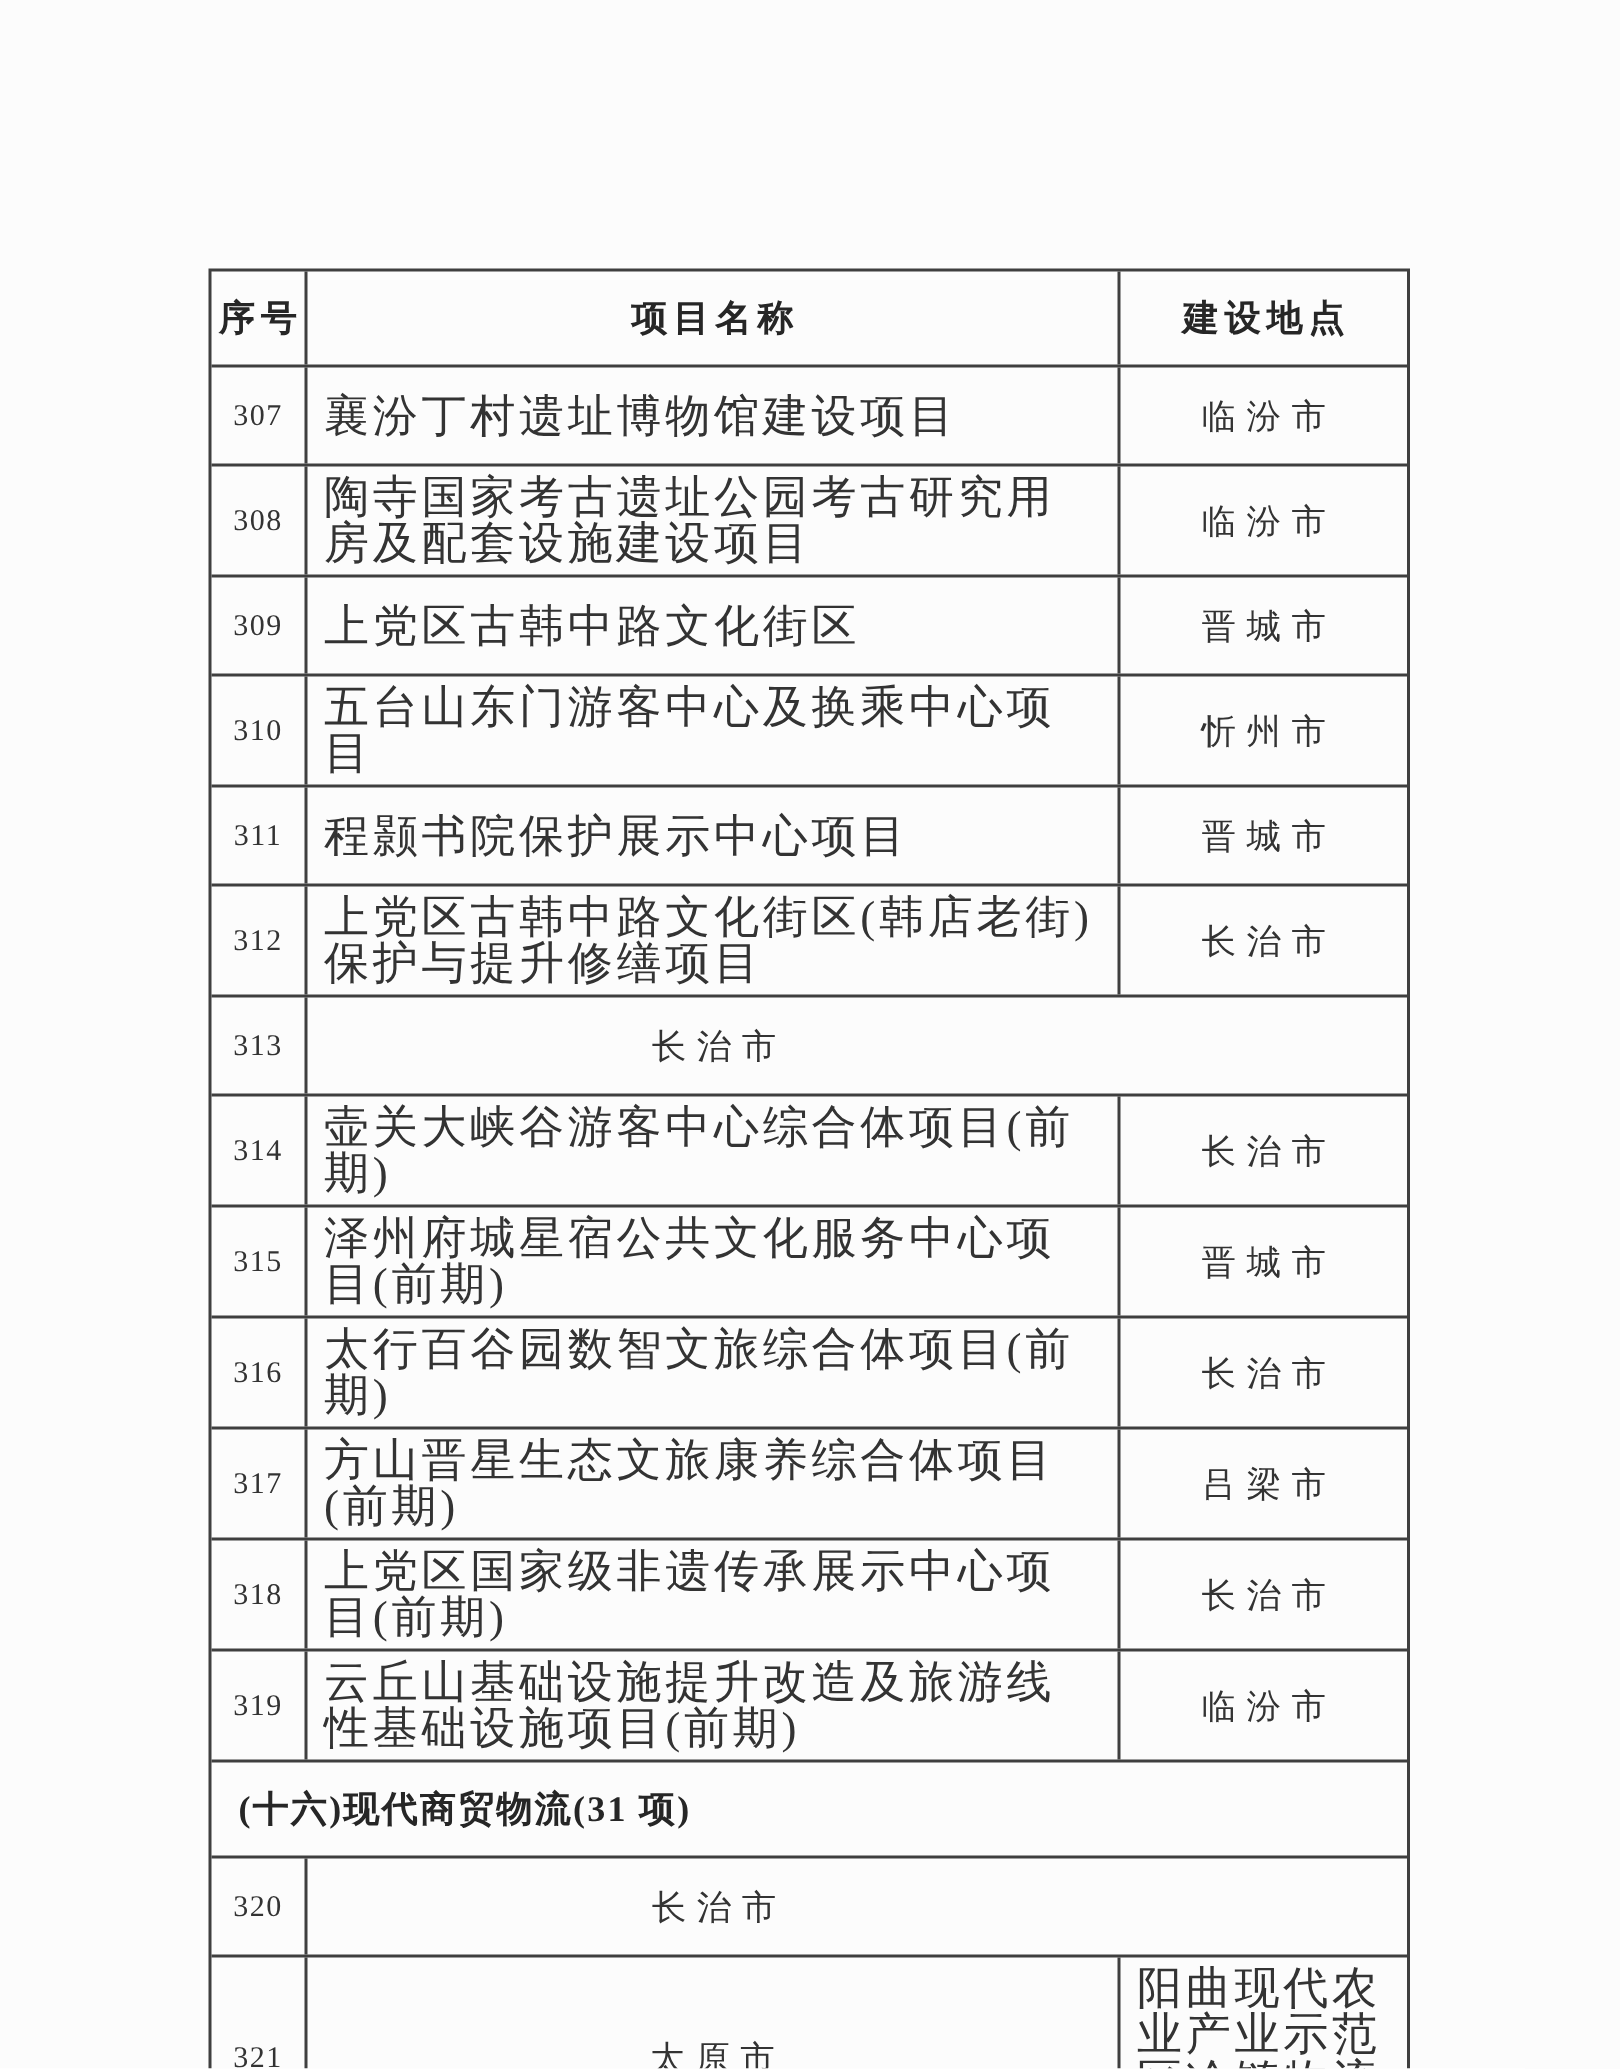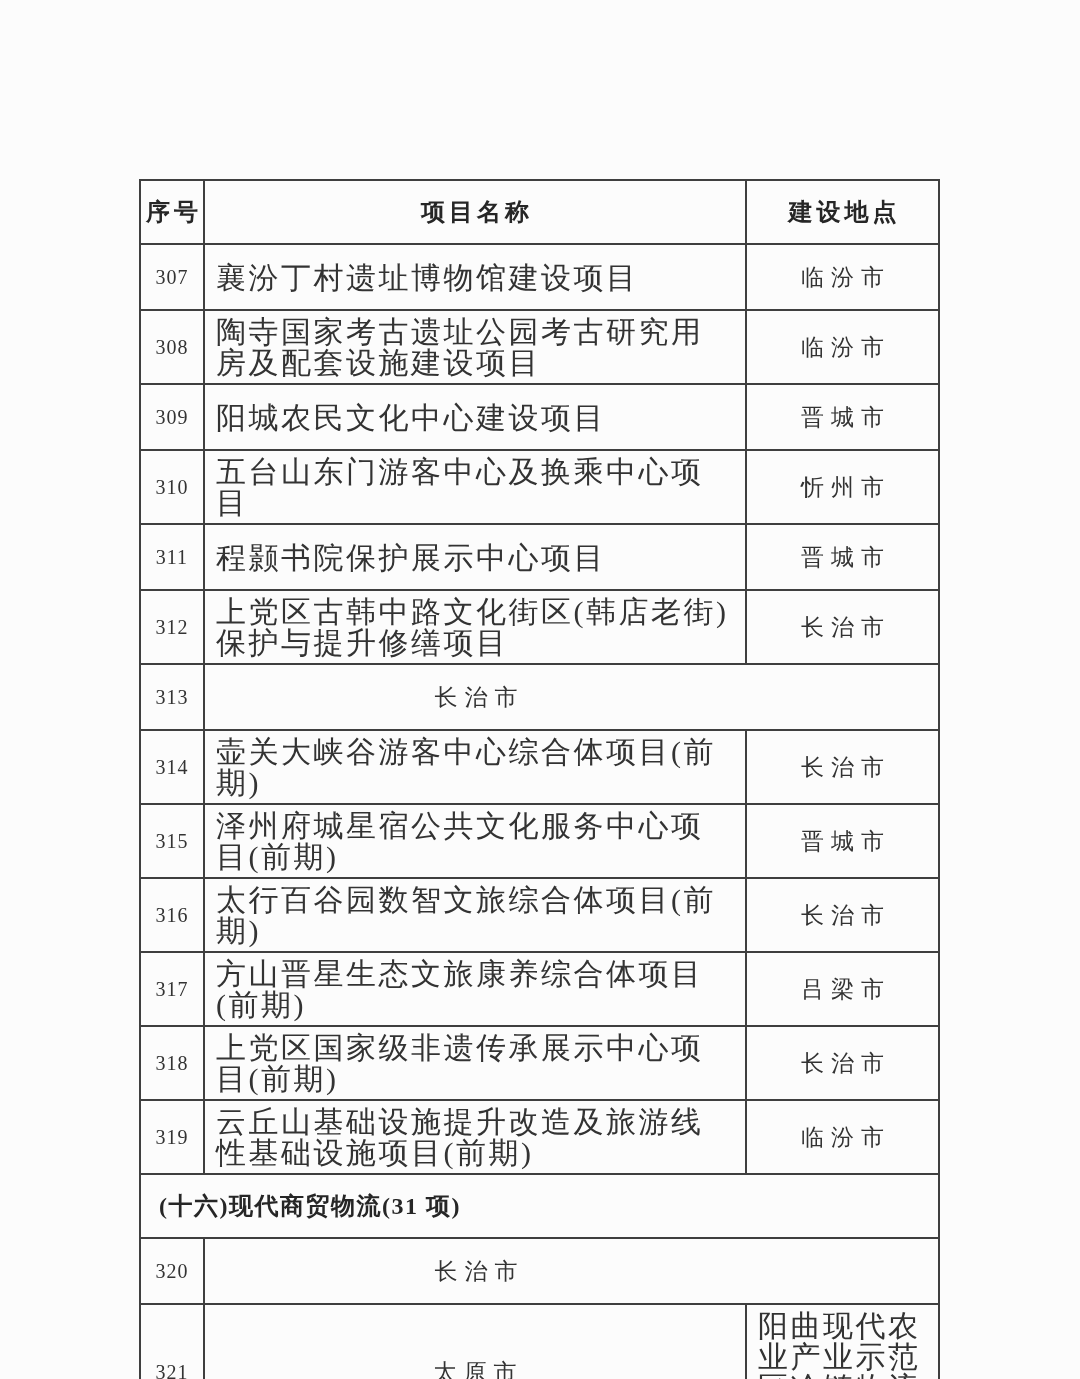--- a/index.html
+++ b/index.html
@@ -111,21 +111,21 @@
     <div id="rows-host" style="display:contents"><div class="tr">
           <div class="td td-no">307</div>
           <div class="td td-name">襄汾丁村遗址博物馆建设项目</div>
           <div class="td td-loc">临汾市</div>
         </div><div class="tr">
           <div class="td td-no">308</div>
           <div class="td td-name">陶寺国家考古遗址公园考古研究用房及配套设施建设项目</div>
           <div class="td td-loc">临汾市</div>
         </div><div class="tr">
           <div class="td td-no">309</div>
-          <div class="td td-name">阳城农民文化中心建设项目</div>
+          <div class="td td-name">上党区古韩中路文化街区</div>
           <div class="td td-loc">晋城市</div>
         </div><div class="tr">
           <div class="td td-no">310</div>
           <div class="td td-name">五台山东门游客中心及换乘中心项目</div>
           <div class="td td-loc">忻州市</div>
         </div><div class="tr">
           <div class="td td-no">311</div>
           <div class="td td-name">程颢书院保护展示中心项目</div>
           <div class="td td-loc">晋城市</div>
         </div><div class="tr">

